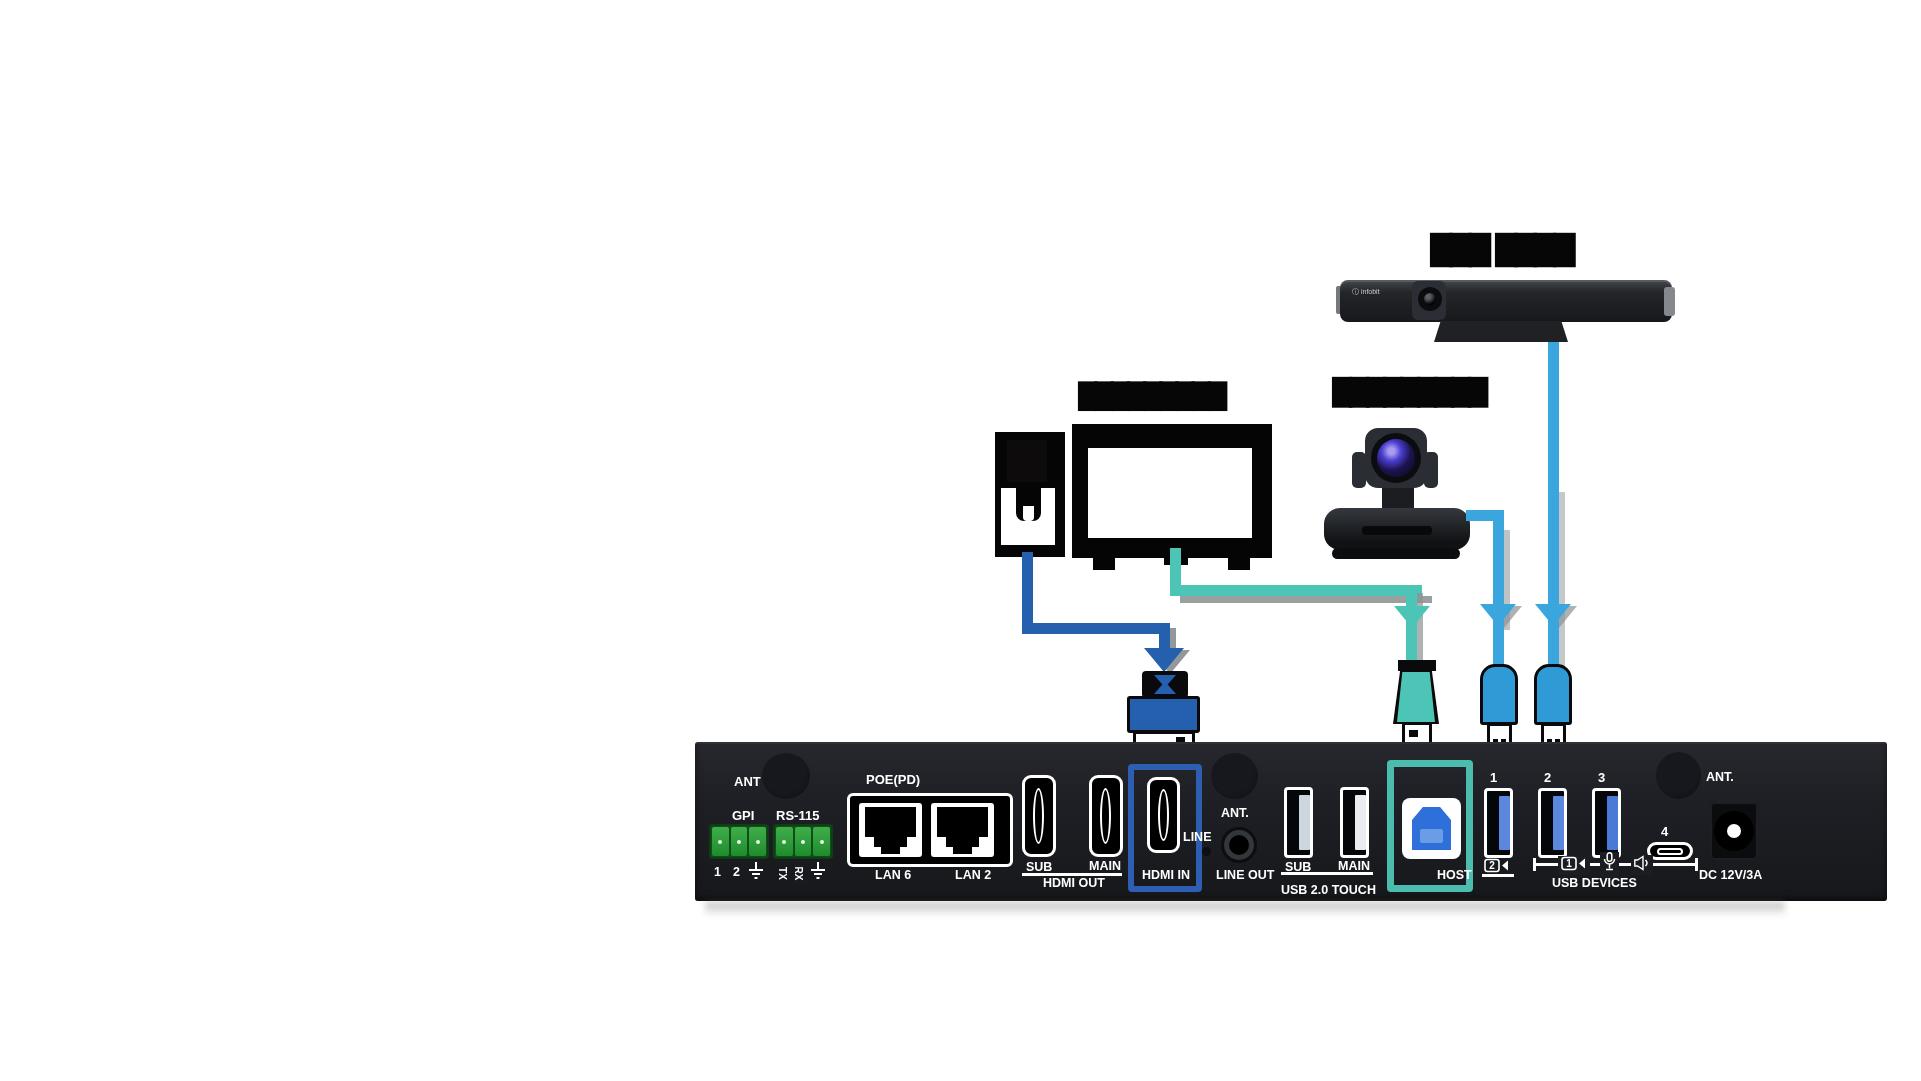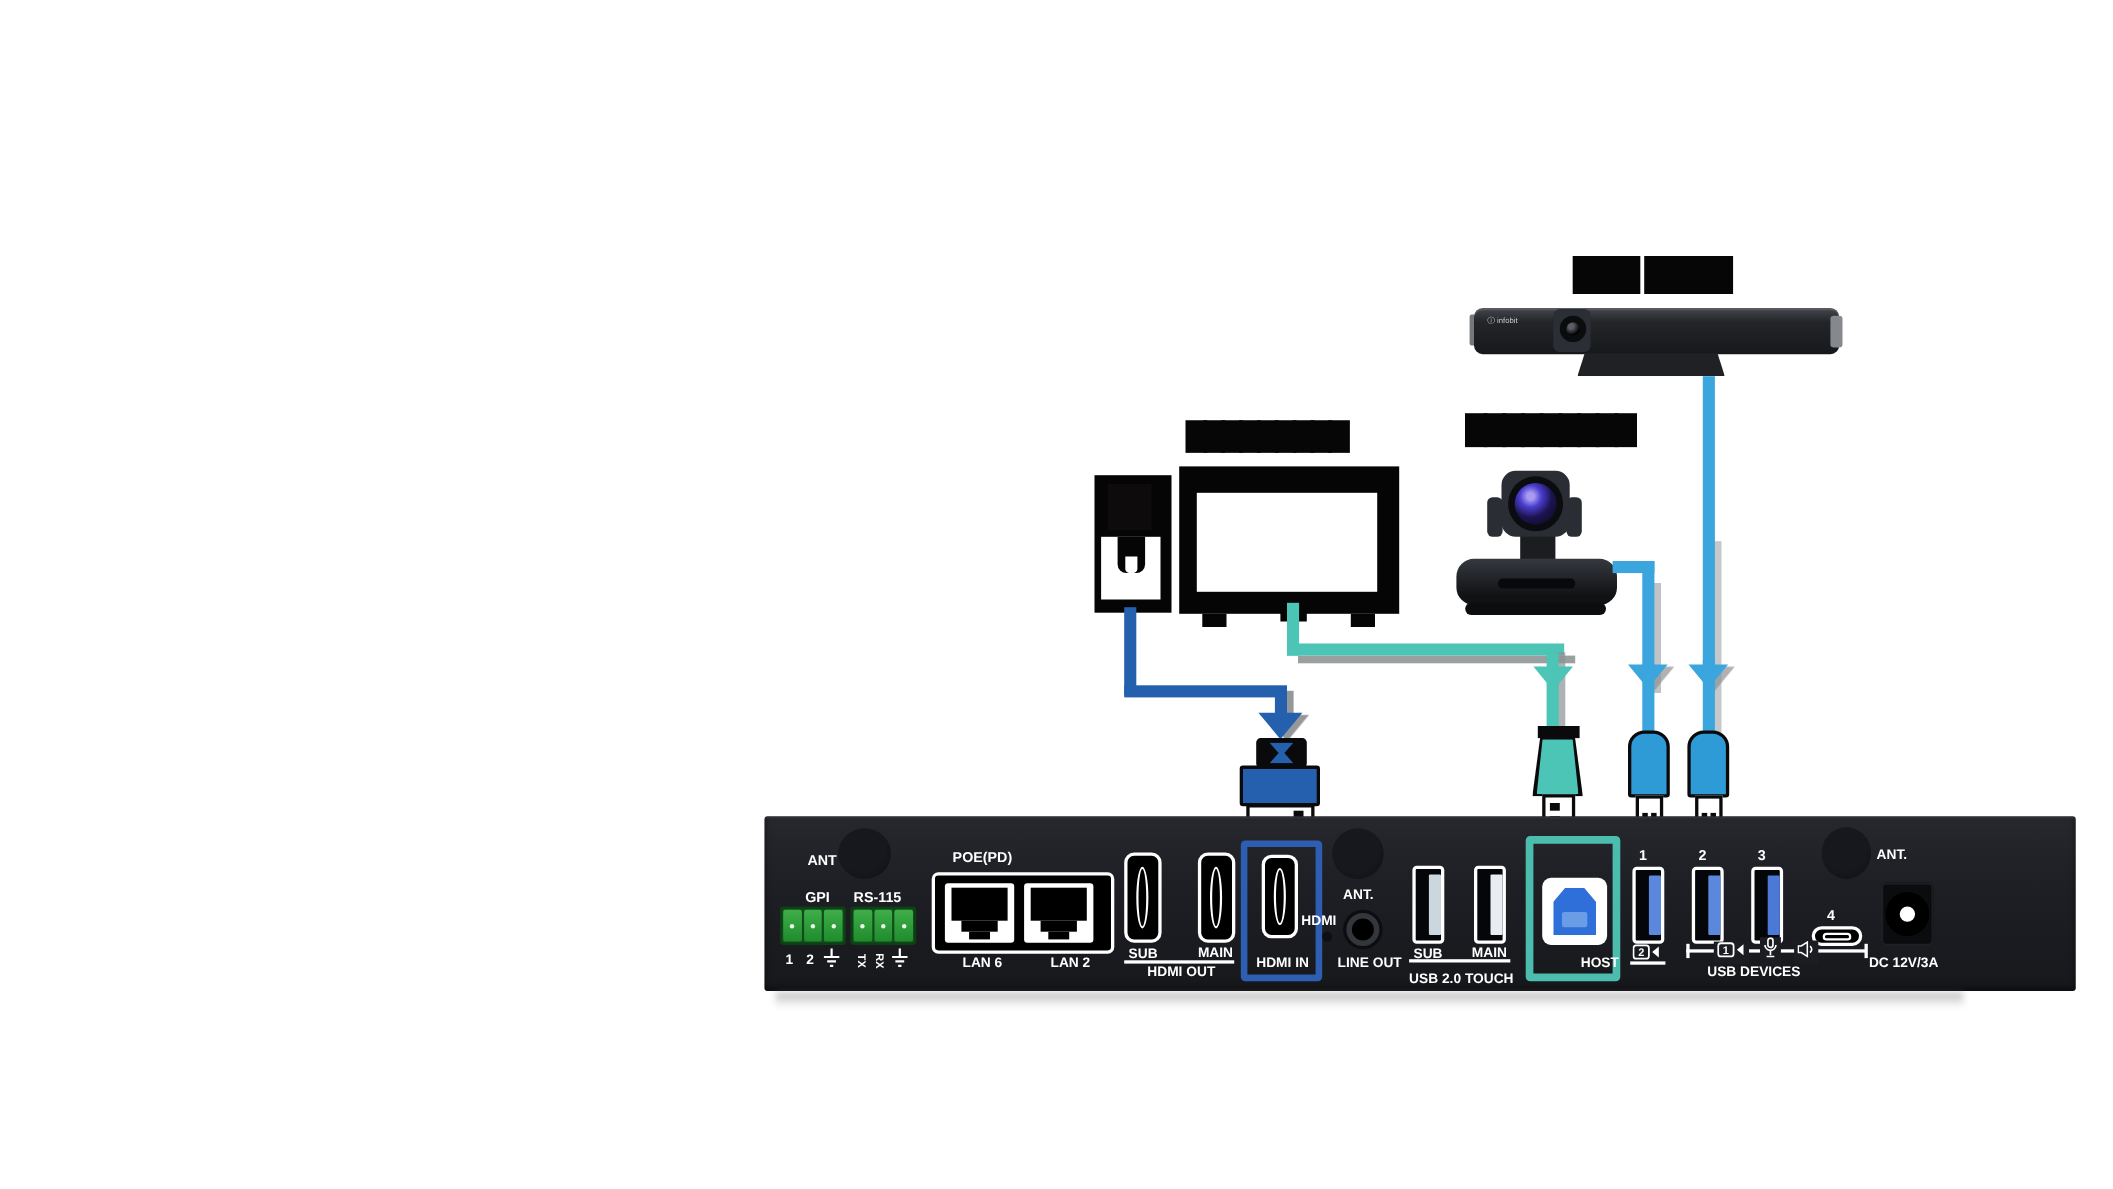--- a/index.html
+++ b/index.html
@@ -225,21 +225,21 @@
     <div class="lab f12" style="left:348px;top:134px;">HDMI OUT</div>
 
     <div class="hibox" style="left:433px;top:22px;width:74px;height:128px;border:6px solid #2e5eb2;box-sizing:border-box;"></div>
     <div class="hdmi" style="left:452px;top:35px;width:33px;height:76px;">
         <i style="height:52px;margin-top:-26px;"></i>
       </div>
     <div class="lab f12" style="left:447px;top:126px;">HDMI IN</div>
 
     <div class="hole" style="left:516px;top:11px;width:47px;height:46px;"></div>
     <div class="lab f12" style="left:526px;top:64px;">ANT.</div>
-    <div class="lab f12" style="left:488px;top:88px;">HDMI</div>
+    <div class="lab f12" style="left:488px;top:88px;">LINE</div>
     <div class="abs" style="left:507px;top:105px;width:9px;height:9px;border-radius:50%;background:#0e0f13;"></div>
     <div class="abs" style="left:529px;top:88px;width:30px;height:30px;border-radius:50%;background:#000;border:5px solid #33363b;box-shadow:0 0 0 3px #0c0d10;box-sizing:border-box;"></div>
     <div class="lab f12" style="left:521px;top:126px;">LINE OUT</div>
 
     <div class="usba" style="left:589px;top:45px;">
         <i style="background:#ccd6df;"></i>
       </div>
     <div class="usba" style="left:645px;top:45px;">
         <i style="background:#e9edf1;"></i>
       </div>

